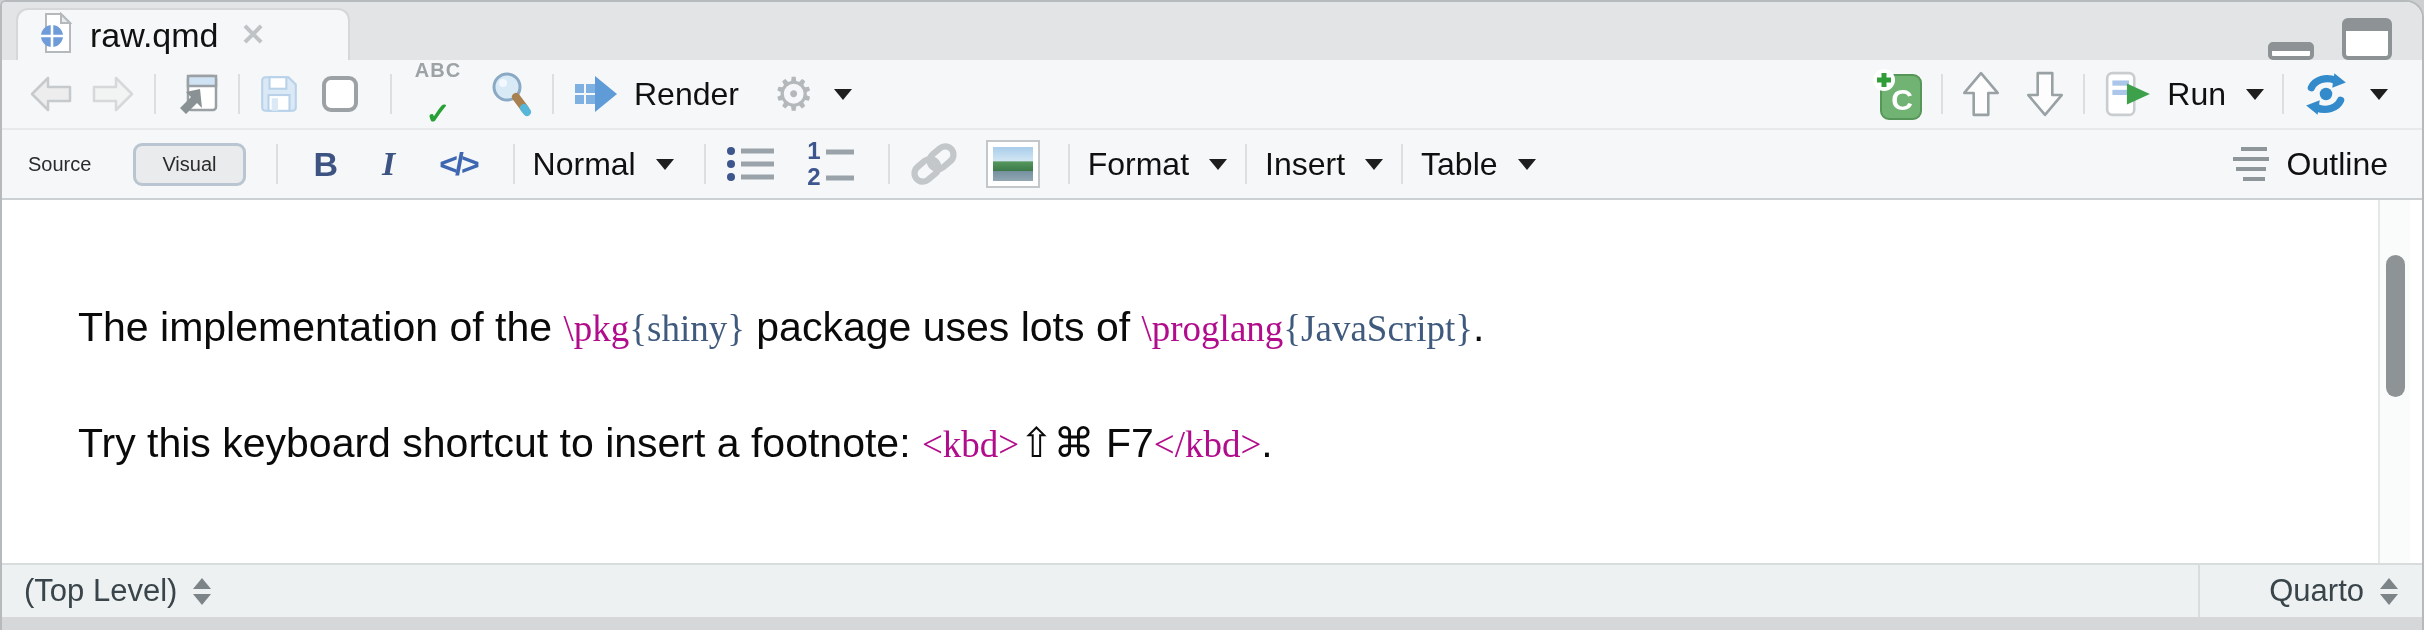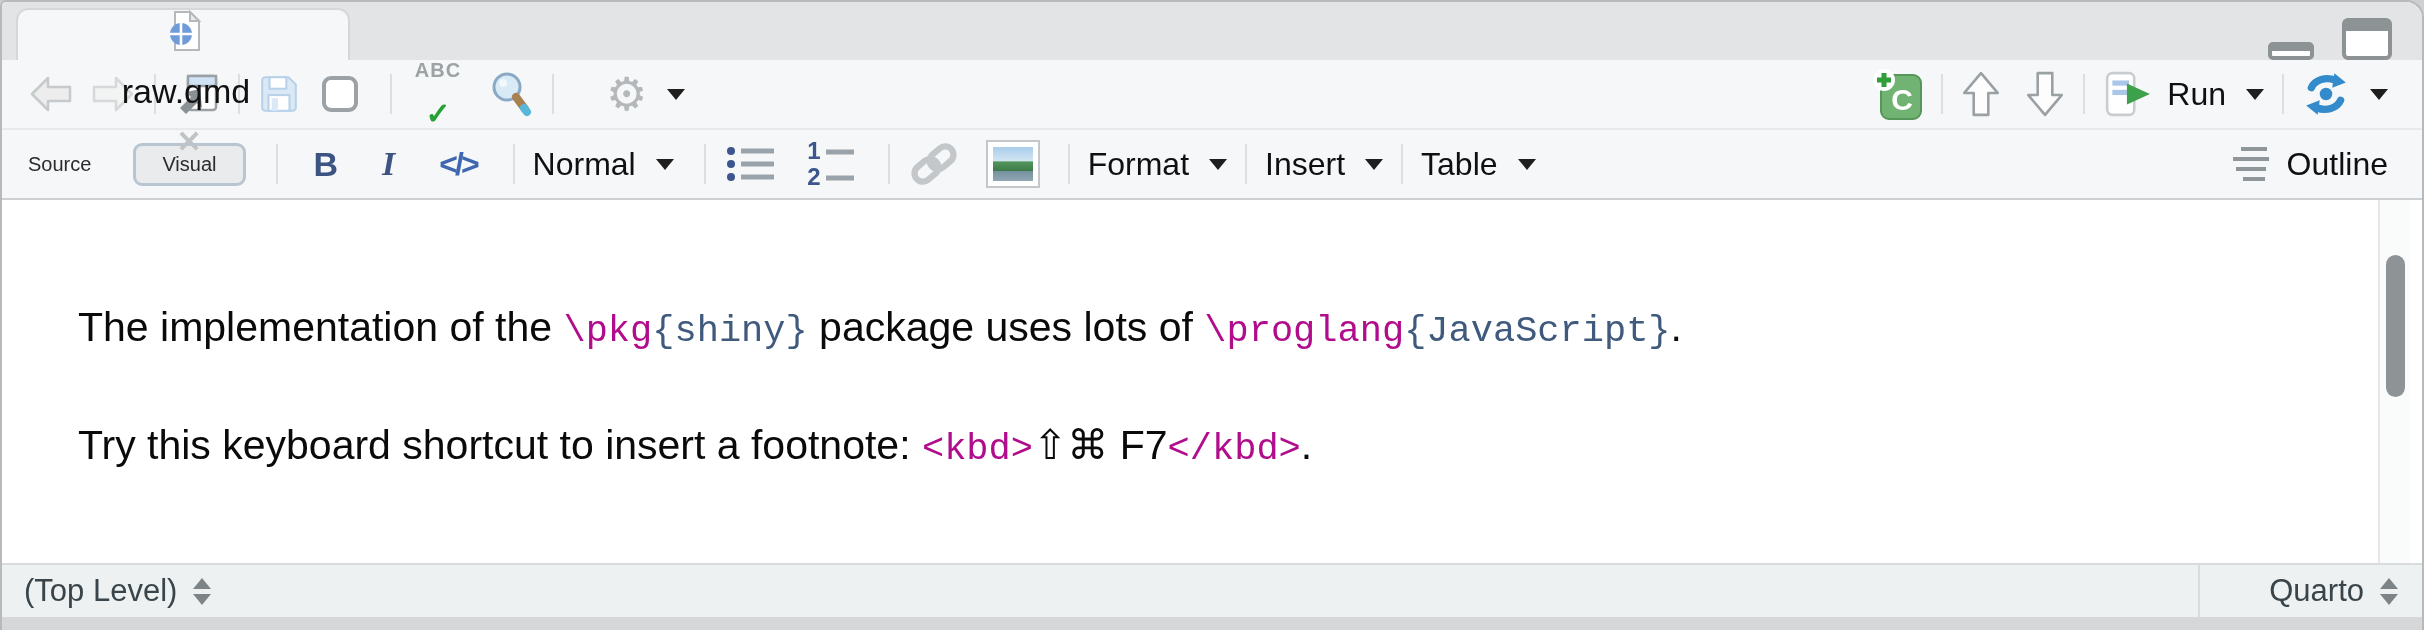--- a/index.html
+++ b/index.html
@@ -7,21 +7,21 @@
   .pane {
     width: 2424px; height: 630px; display: flex; flex-direction: column;
     background: #f5f7f8; border: 2px solid #b7babc; border-bottom: none;
     border-radius: 6px 18px 0 0; overflow: hidden;
   }
   
   .tabstrip { height: 58px; flex: 0 0 auto; background: #e3e4e5; display: flex; align-items: flex-end; position: relative; }
   .tab {
     margin-left: 14px; height: 52px; width: 334px; background: #f5f7f8;
     border: 2px solid #d5d7d8; border-bottom: none; border-radius: 12px 12px 0 0;
-    display: flex; align-items: center; gap: 16px; padding: 0 16px 0 22px; flex-direction: column;
+    display: flex; align-items: center; gap: 16px; padding: 0 16px 0 22px;
   }
   .tab-title { font-size: 34px; color: #111; white-space: nowrap; }
   .tab-close { color: #c0c3c5; font-size: 30px; font-weight: bold; margin-left: 6px; line-height: 1; }
   .win-controls { position: absolute; right: 30px; top: 16px; display: flex; gap: 28px; align-items: flex-end; }
   .icon-min { width: 46px; height: 18px; border: 4px solid #8d9294; border-top-width: 9px; border-radius: 5px; background: #fff; }
   .icon-max { width: 50px; height: 42px; border: 4px solid #8d9294; border-top-width: 13px; border-radius: 6px; background: #fff; }
   
   .toolbar { height: 70px; flex: 0 0 auto; display: flex; align-items: center; background: #f5f7f8; padding: 0 34px 0 26px; }
   .toolbar.main { border-bottom: 2px solid #e7e9ea; }
   .toolbar.fmt { border-bottom: 2px solid #ccd0d2; }
@@ -47,21 +47,21 @@
   .icon-outline { display: flex; flex-direction: column; gap: 6px; width: 40px; }
   .icon-outline i { height: 4px; background: #8f969a; display: block; }
   .icon-outline i:nth-child(1) { width: 26px; margin-left: 8px; }
   .icon-outline i:nth-child(2) { width: 36px; margin-left: 0; }
   .icon-outline i:nth-child(3) { width: 30px; margin-left: 3px; }
   .icon-outline i:nth-child(4) { width: 22px; margin-left: 10px; }
   
   .editor { flex: 1; background: #fff; position: relative; padding: 96px 120px 0 76px; overflow: hidden; }
   .editor p { margin: 0; font-size: 41px; line-height: 62px; color: #0a0a0a; white-space: nowrap; }
   .editor p + p { margin-top: 52px; }
-  .code { font-family: Liberation Mono, monospace; font-size: 37px; }
+  .code { font-family: Liberation Serif, serif; font-size: 37px; }
   .cmd { color: #b00c8c; }
   .arg { color: #3f5a7d; }
   .scroll-track { position: absolute; top: 0; right: 12px; width: 32px; height: 100%; background: #fafbfb; border-left: 2px solid #e4e6e7; }
   .scroll-thumb { position: absolute; top: 55px; left: 6px; width: 19px; height: 142px; background: #8e9396; border-radius: 10px; }
   
   .statusbar { height: 54px; flex: 0 0 auto; background: #eef1f2; border-top: 2px solid #d9dcdd; display: flex; align-items: center; }
   .status-left { display: flex; align-items: center; gap: 16px; padding-left: 22px; }
   .status-text { font-size: 31px; color: #39454a; white-space: nowrap; }
   .status-right { margin-left: auto; height: 100%; border-left: 2px solid #d9dcdd; display: flex; align-items: center; justify-content: flex-end; gap: 16px; padding: 0 24px; min-width: 224px; }
   .updown { display: flex; flex-direction: column; align-items: center; gap: 5px; }
@@ -134,20 +134,30 @@
     </span>
     <span class="tbtn" style="margin-left:22px">
       <svg width="46" height="48" viewBox="0 0 46 48">
         <circle cx="19" cy="17" r="13" fill="#d9eaf7" stroke="#8aa9c4" stroke-width="3"></circle>
         <circle cx="15" cy="13" r="4" fill="#f2f8fd"></circle>
         <path d="M28 27 L37 39" stroke="#a9804f" stroke-width="8" stroke-linecap="round"></path>
         <path d="M36 38 L39 42" stroke="#57b7d8" stroke-width="8" stroke-linecap="round"></path>
       </svg>
     </span>
     <span class="sep"></span>
+    <span class="tbtn">
+      <svg width="48" height="40" viewBox="0 0 46 40">
+        <path d="M22 2 L44 20 L22 38 Z" fill="#5f9bd7"></path>
+        <rect x="2" y="10" width="9" height="9" fill="#7fb0e2"></rect>
+          <rect x="13" y="10" width="9" height="9" fill="#7fb0e2"></rect>
+        <rect x="2" y="21" width="9" height="9" fill="#7fb0e2"></rect>
+          <rect x="13" y="21" width="9" height="9" fill="#7fb0e2"></rect>
+      </svg>
+      <span class="tlabel">Render</span>
+    </span>
     <span class="tbtn" style="margin-left:34px">
       <span class="icon-gear">⚙</span>
       <span class="caret"></span>
     </span>
     <span class="spacer"></span>
     <span class="tbtn">
       <svg width="52" height="54" viewBox="0 0 52 54">
         <rect x="10" y="8" width="40" height="44" rx="8" fill="#71b373" stroke="#569659" stroke-width="2"></rect>
         <text x="31" y="43" font-size="30" font-weight="bold" fill="#ffffff" text-anchor="middle" font-family="Liberation Sans, sans-serif">C</text>
         <circle cx="13" cy="13" r="11" fill="#ffffff"></circle>

